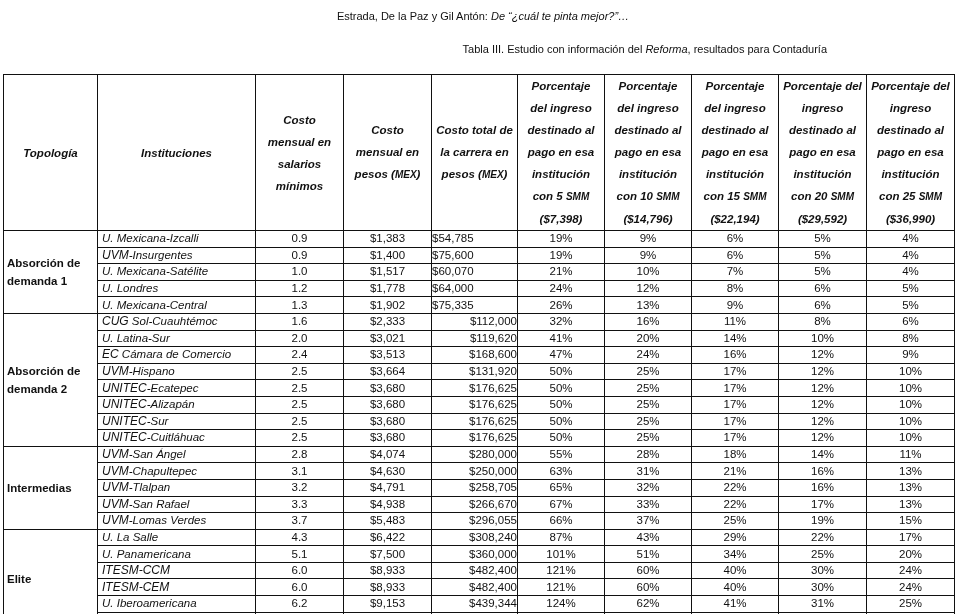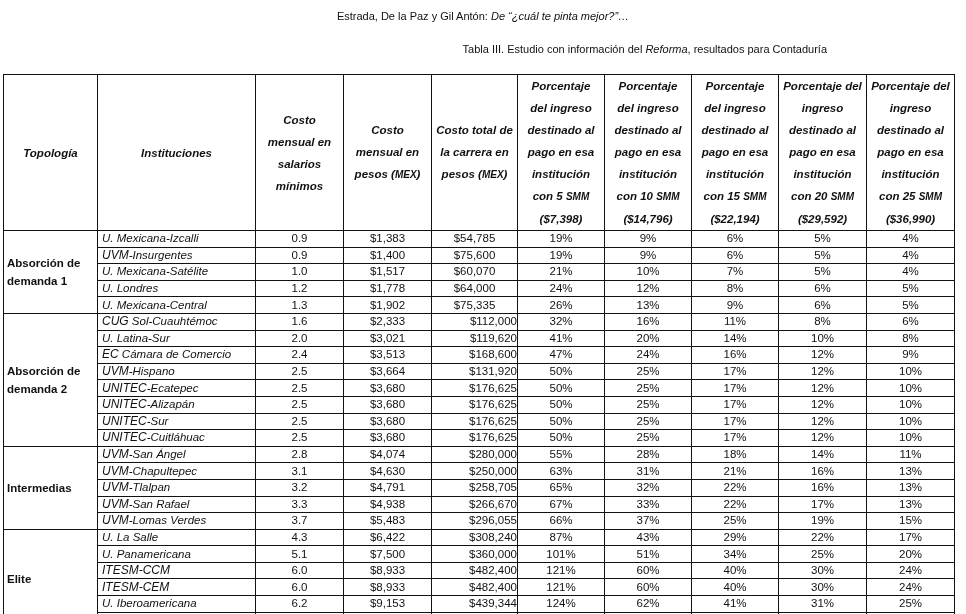--- a/index.html
+++ b/index.html
@@ -15,21 +15,21 @@
   th, td { border: 1.5px solid #111; padding: 0; }
   th { font-weight: bold; font-size: 11.5px; line-height: 22px; height: 113px; text-align: center;
        vertical-align: middle; font-style: italic; }
   td { height: 15.6px; line-height: 15px; text-align: center; white-space: nowrap; overflow: hidden; }
   td.topo { font-weight: bold; text-align: left; padding-left: 3px; white-space: normal; line-height: 18px; vertical-align: middle; }
   td.inst { text-align: left; padding-left: 4px; font-style: italic; }
   .sc { font-size: 10px; }
   .inst .sc { font-size: 12px; }
   td.money { text-align: right; }
   td.money .cur { display: inline-block; width: 22px; padding-left: 10px; }
-  td.money.plain { text-align: center; margin-top: 44px; }
+  td.money.plain { text-align: left; margin-top: 44px; }
 </style>
 </head>
 <body>
 
 <div class="running-head">
   <span>Estrada, De la Paz y Gil Antón: </span><span class="ital">De “¿cuál te pinta mejor?”…</span>
 </div>
 
 <div class="caption">
   <span>Tabla III. Estudio con información del </span><span class="ital">Reforma</span><span>, resultados para Contaduría</span>

